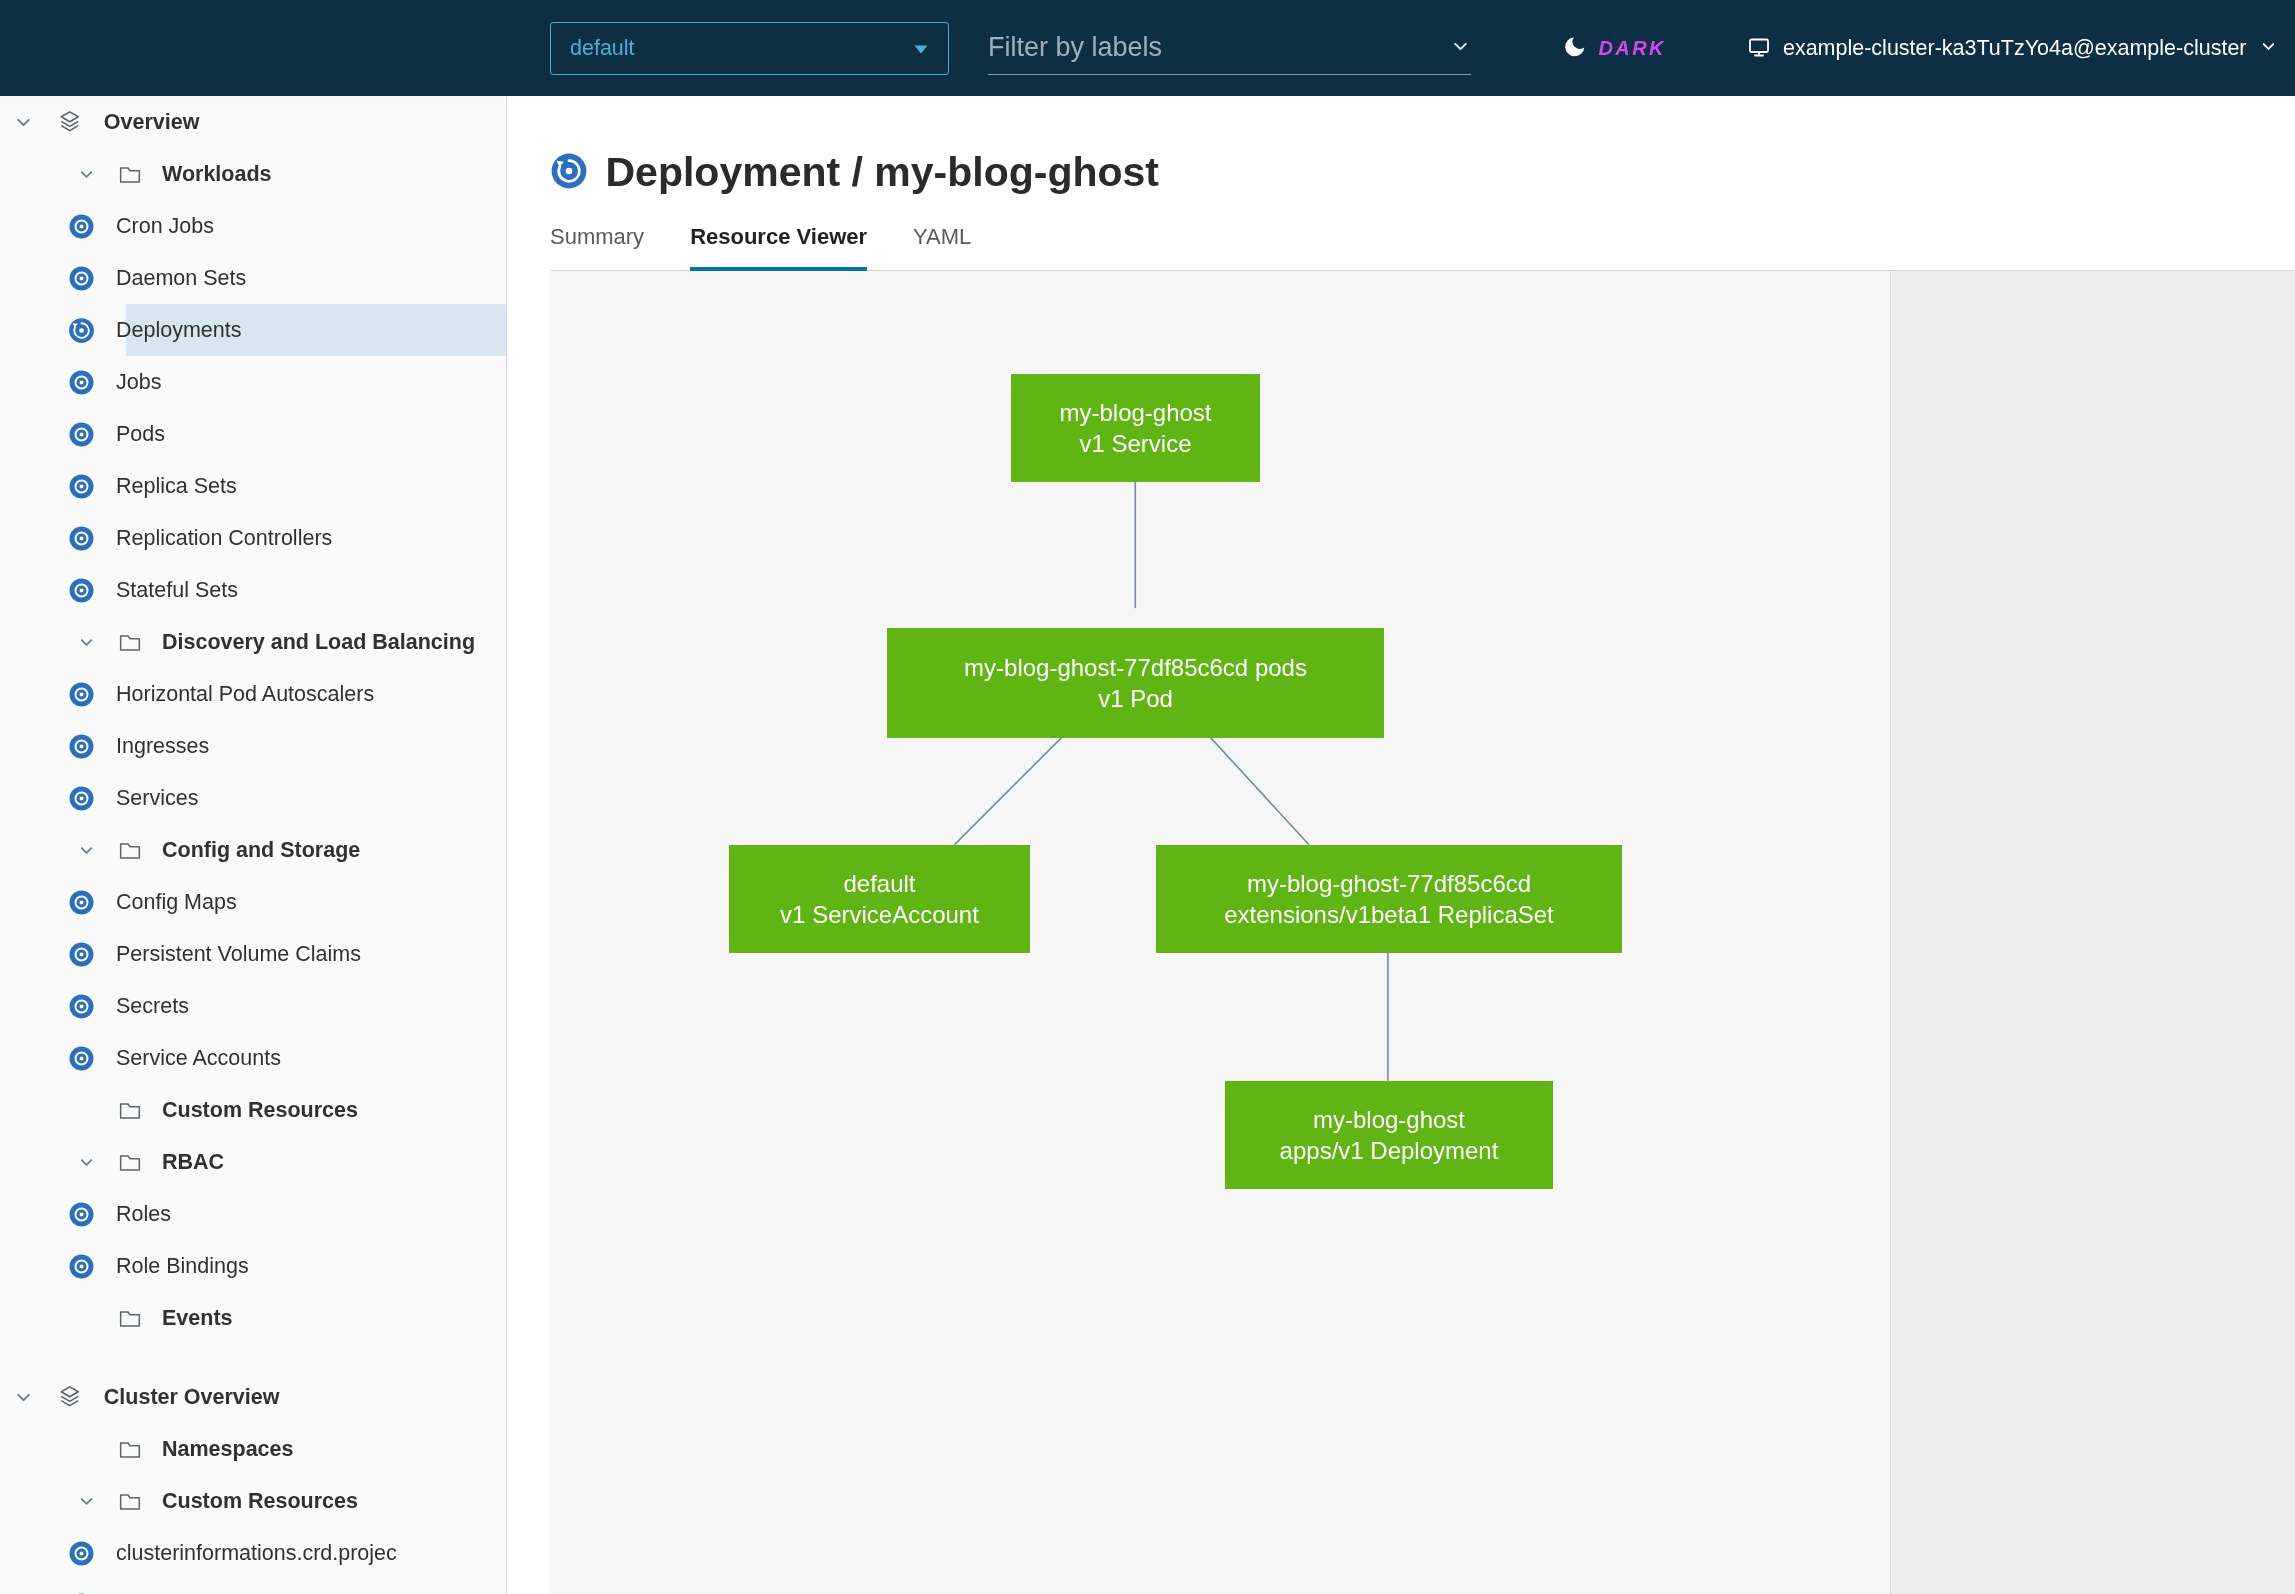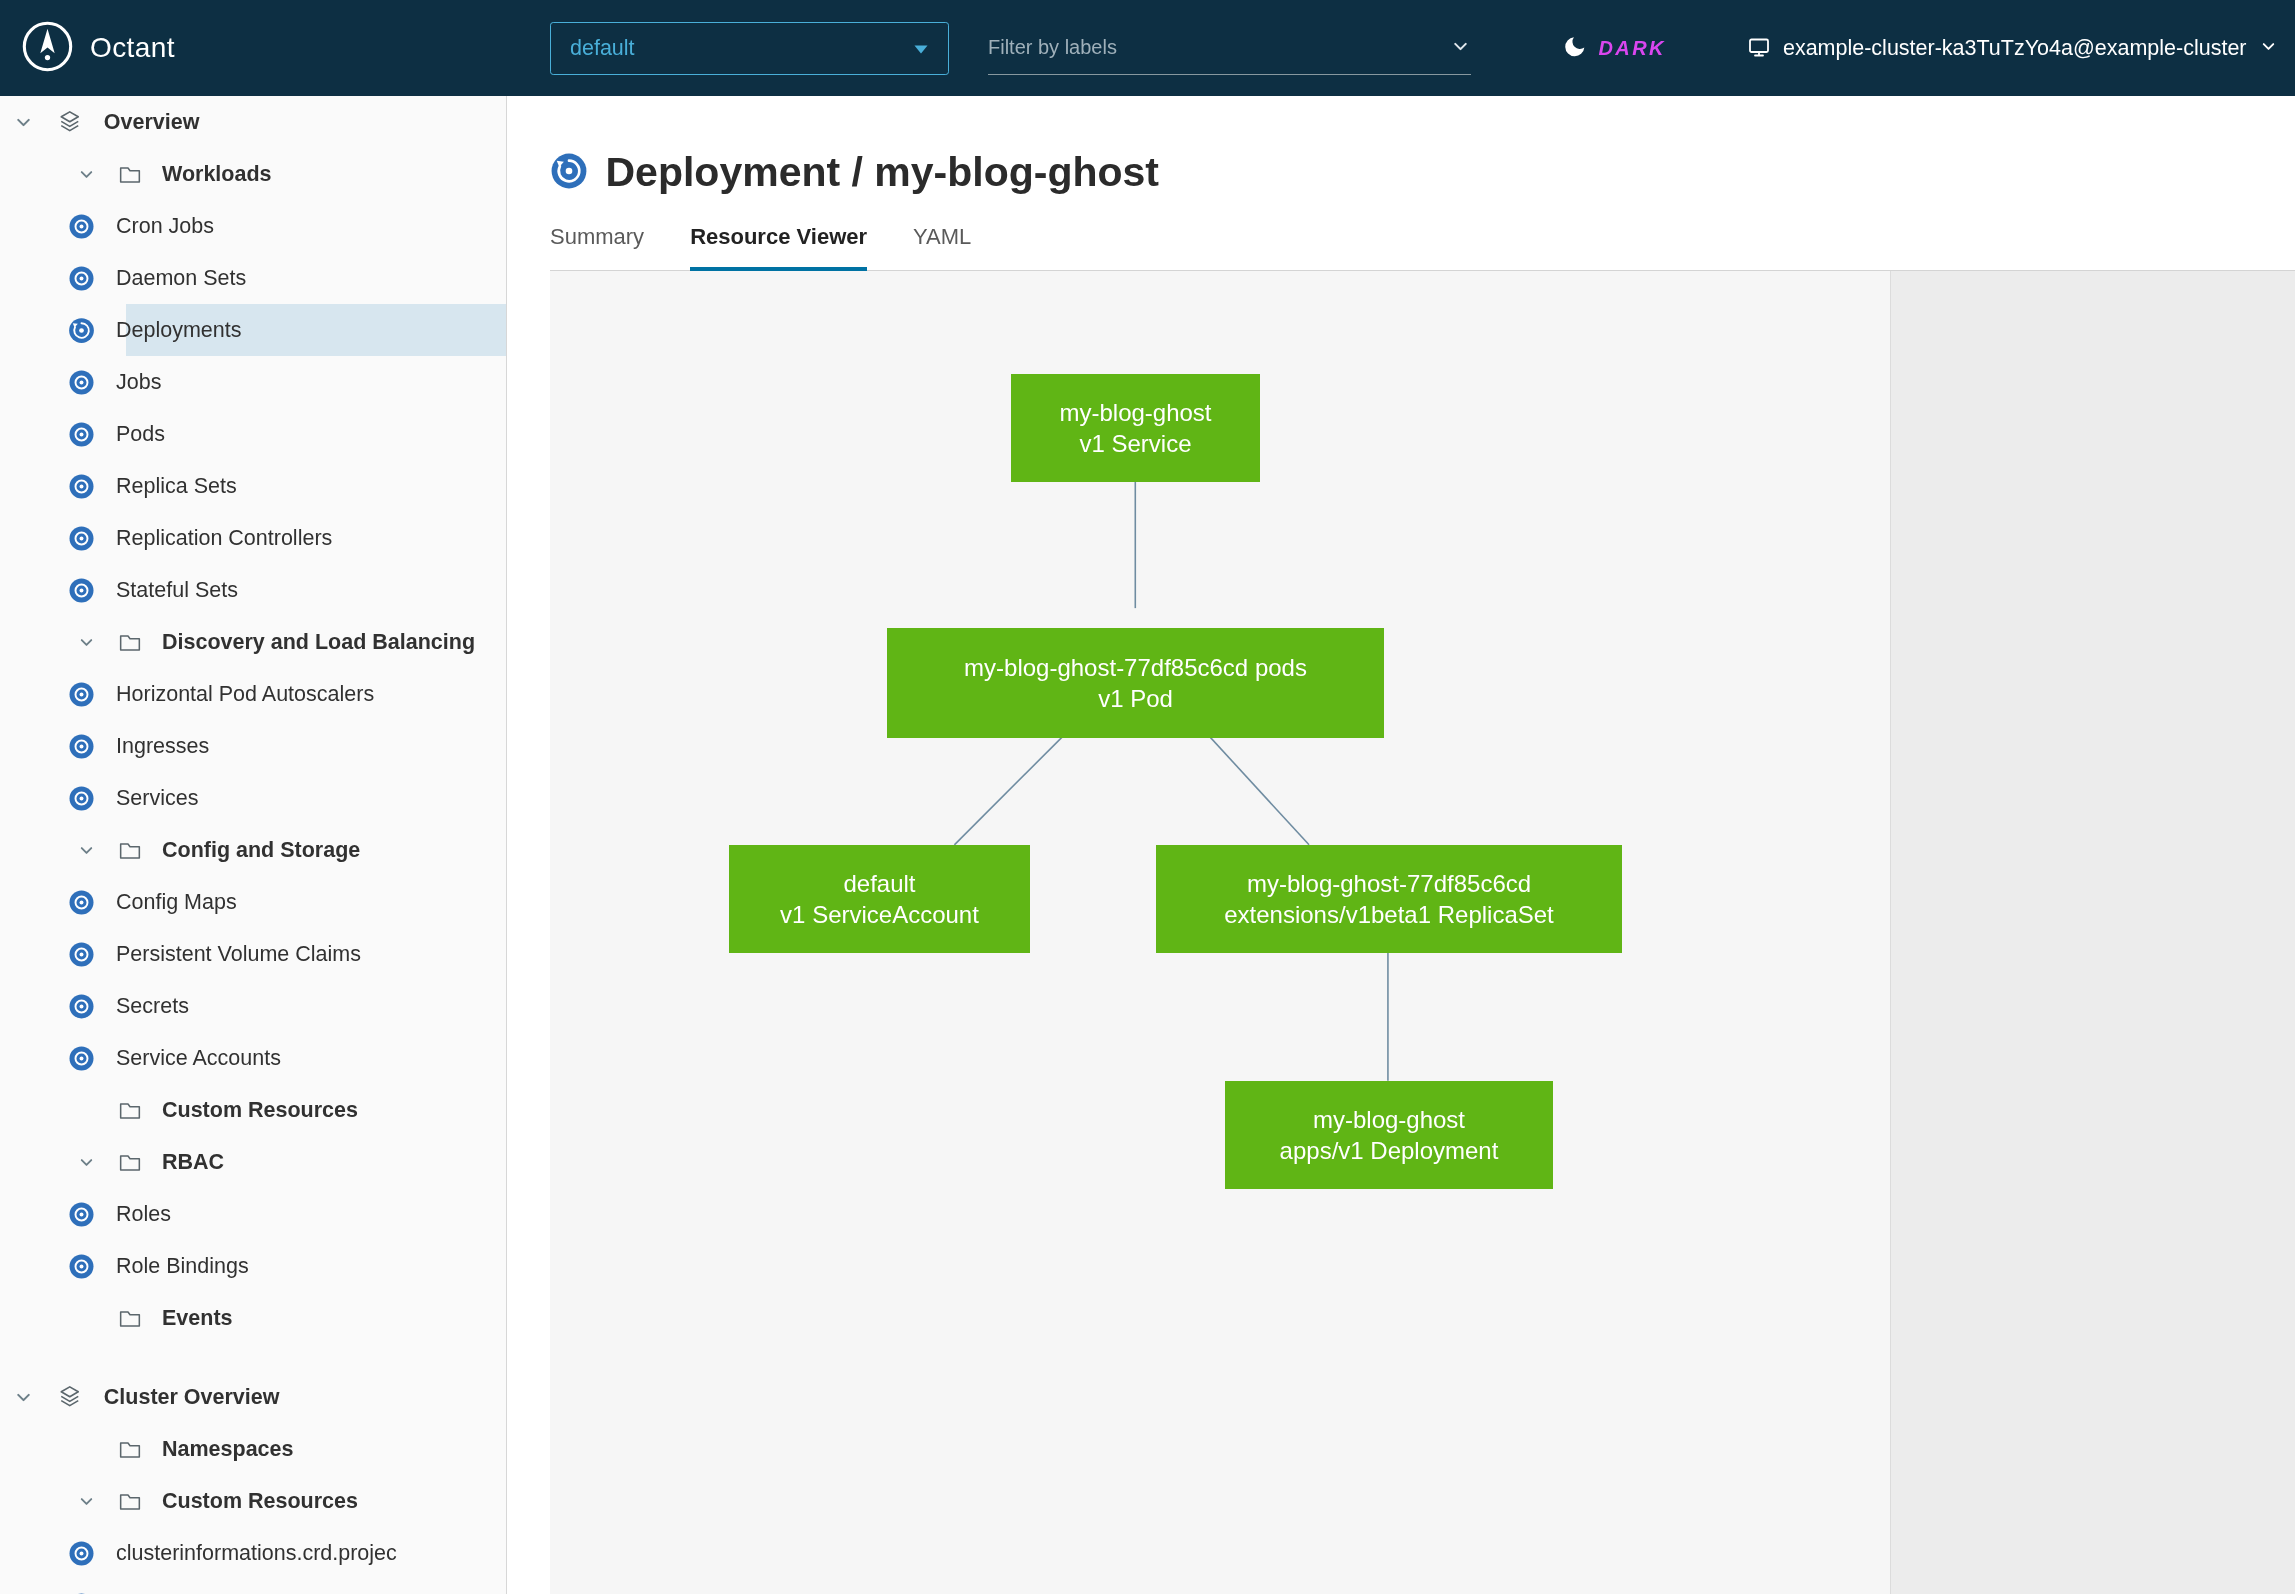--- a/index.html
+++ b/index.html
@@ -13,21 +13,21 @@
   .logo-area { left:21px; gap:16px; }
   .app-name { color:#fff; font-size:28px; letter-spacing:0.4px; }
 
   .ns-select { left:550px; width:399px; height:53px; top:21.5px; bottom:auto;
                border:1.6px solid #49afd9; border-radius:3.2px; color:#49afd9;
                font-size:21.5px; padding:0 19px; display:flex; align-items:center;
                justify-content:space-between; cursor:pointer; }
   .filter-wrap { left:988px; width:483px; height:53px; top:21.5px; bottom:auto;
                  border-bottom:1.6px solid #87989f; display:flex; align-items:center; }
   .filter-input { flex:1; background:transparent; border:none; outline:none;
-                  font-size:20px; color:#e7eef2; font-family:"Liberation Sans",sans-serif; }
+                  font-size:27px; color:#e7eef2; font-family:"Liberation Sans",sans-serif; }
   .filter-input::placeholder { color:#9fb0ba; opacity:1; }
   .theme-toggle { left:1562px; gap:11px; color:#fff; cursor:pointer; }
   .theme-label { font-size:20px; font-weight:bold; letter-spacing:2.4px; color:#d946ef;font-style:italic; }
   .context { right:17.5px; gap:12px; color:#fff; cursor:pointer; }
   .context-label { font-size:21.5px; color:#fff; white-space:nowrap; }
 
   
   .sidebar { position:absolute; left:0; top:96px; width:507px; height:1498px;
              background:#fafafa; border-right:0.8px solid #d7d7d7; overflow:hidden; }
   .srow { height:52px; display:flex; align-items:center; position:relative;
@@ -108,26 +108,20 @@
       <path d="M21 12.79A9 9 0 1 1 11.21 3 7 7 0 0 0 21 12.79z" fill="#fff"></path>
     </symbol>
     <symbol id="i-board" viewBox="0 0 24 24">
       <rect x="3" y="4.5" width="18" height="12.5" rx="1.5" fill="none" stroke="#fff" stroke-width="1.8"></rect>
       <path d="M12 17 v3.5 M8 20.5 h8" fill="none" stroke="#fff" stroke-width="1.8" stroke-linecap="round"></path>
     </symbol>
   </defs>
 </svg>
 
 <div class="header">
-  <div class="hgroup logo-area">
-    <span><svg width="53" height="53" viewBox="0 0 66 66">
-          <use href="#i-logo"></use>
-        </svg></span>
-    <span class="app-name">Octant</span>
-  </div>
 
   <div class="hgroup ns-select">
     <span>default</span>
     <span style="color:#49afd9"><svg width="16" height="11" viewBox="0 0 20 14">
           <use href="#i-caret"></use>
         </svg></span>
   </div>
 
   <div class="hgroup filter-wrap">
     <input class="filter-input" placeholder="Filter by labels" style="">

